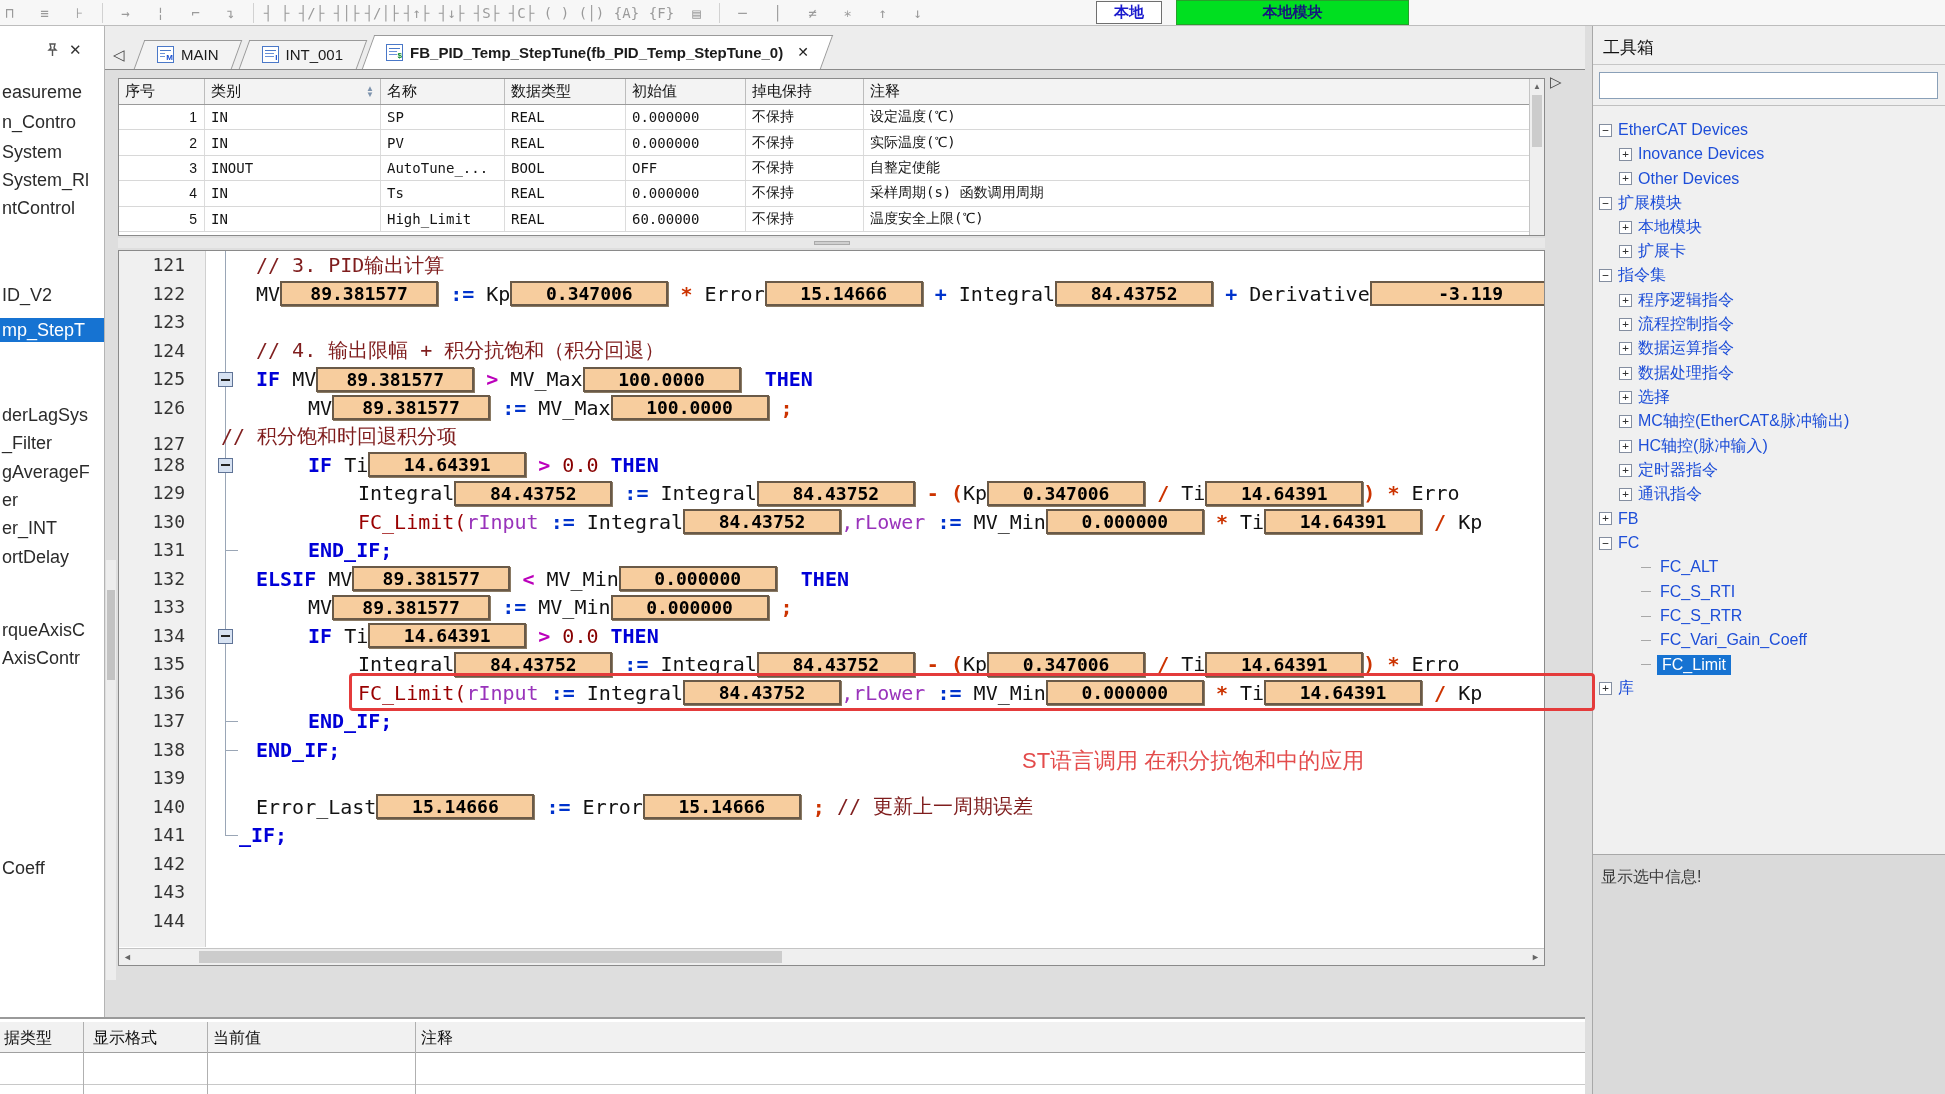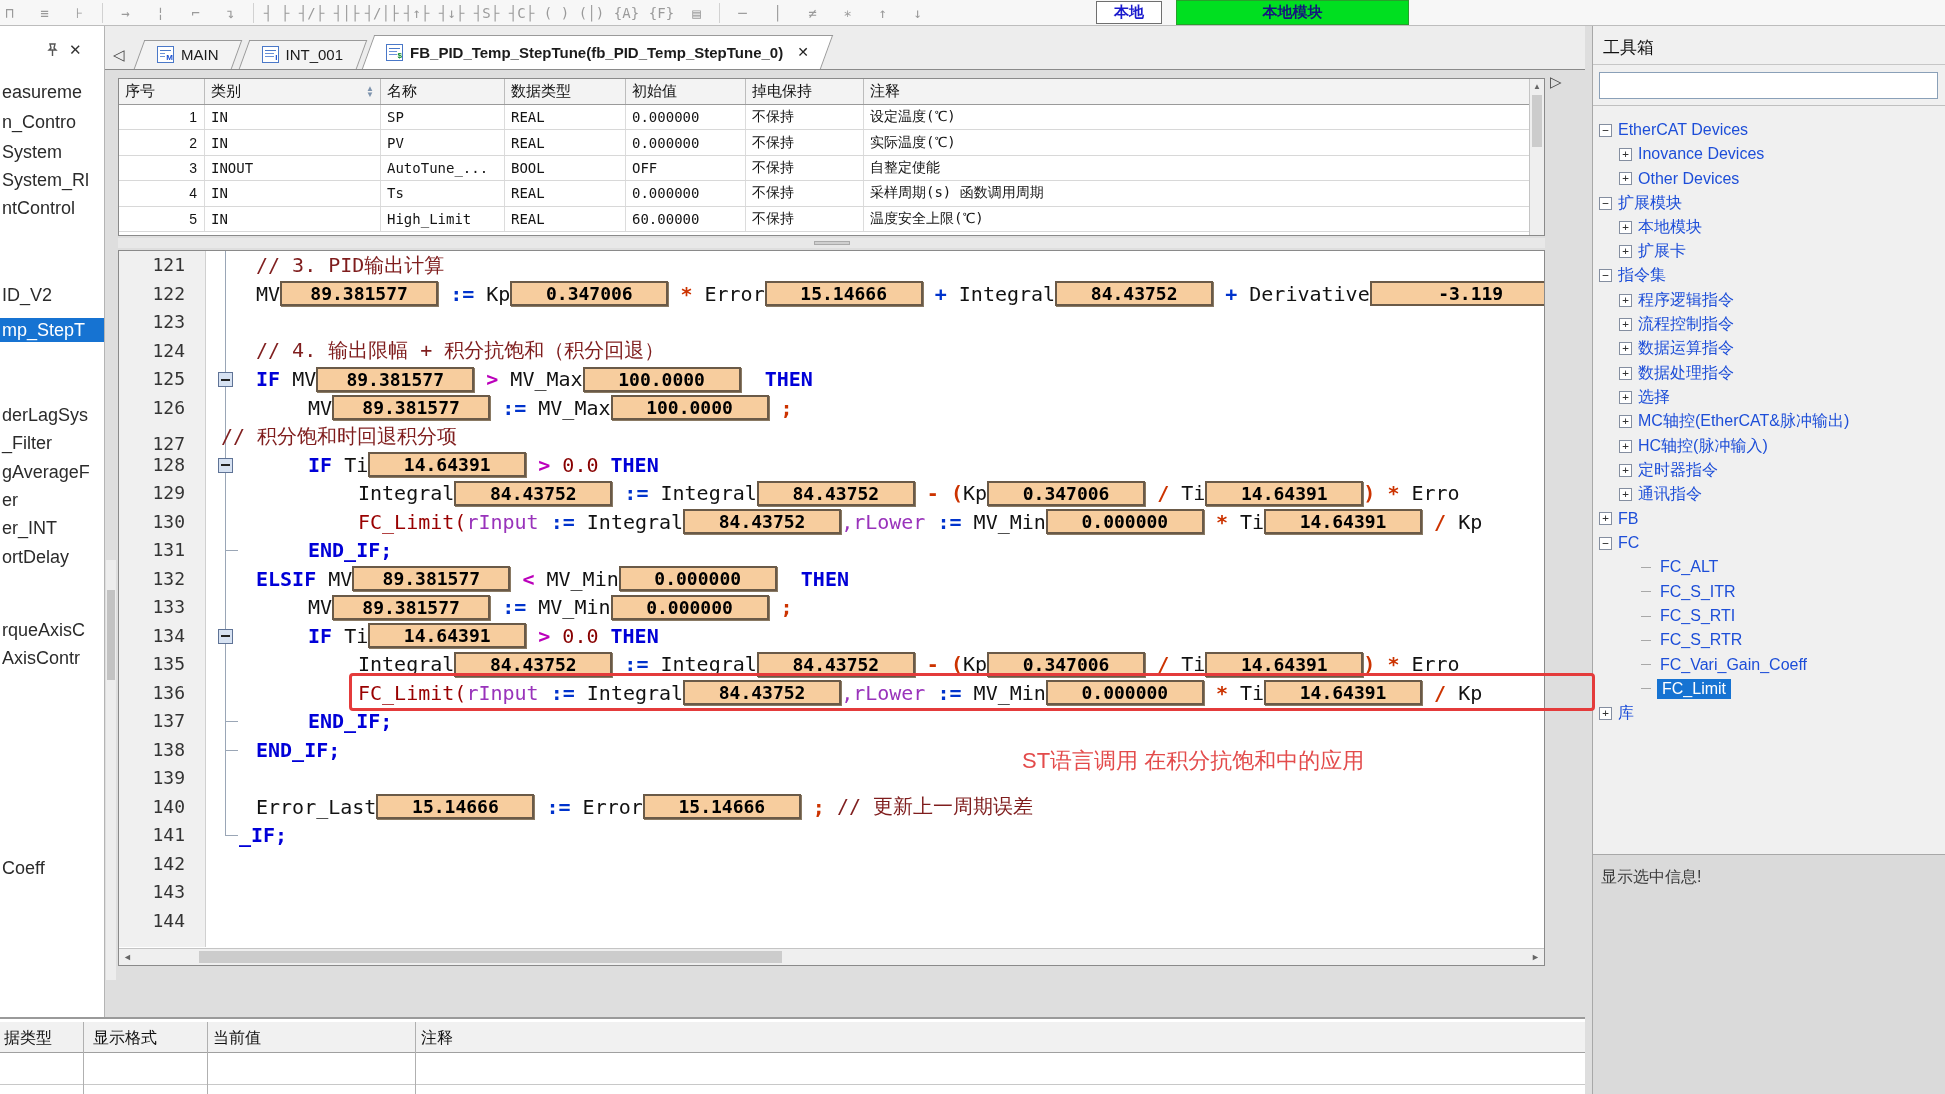--- a/index.html
+++ b/index.html
@@ -497,24 +497,20 @@
         <div class="tr-row" style="padding-left: 6px;">
           <span class="tr-box">−</span>
           <span class="tr-label">FC</span>
         </div>
         <div class="tr-row" style="padding-left: 48px;">
           <span class="tr-dash"></span>
           <span class="tr-label">FC_ALT</span>
         </div>
         <div class="tr-row" style="padding-left: 48px;">
           <span class="tr-dash"></span>
-          <span class="tr-label">FC_S_ITR</span>
-        </div>
-        <div class="tr-row" style="padding-left: 48px;">
-          <span class="tr-dash"></span>
           <span class="tr-label">FC_S_RTI</span>
         </div>
         <div class="tr-row" style="padding-left: 48px;">
           <span class="tr-dash"></span>
           <span class="tr-label">FC_S_RTR</span>
         </div>
         <div class="tr-row" style="padding-left: 48px;">
           <span class="tr-dash"></span>
           <span class="tr-label">FC_Vari_Gain_Coeff</span>
         </div>

